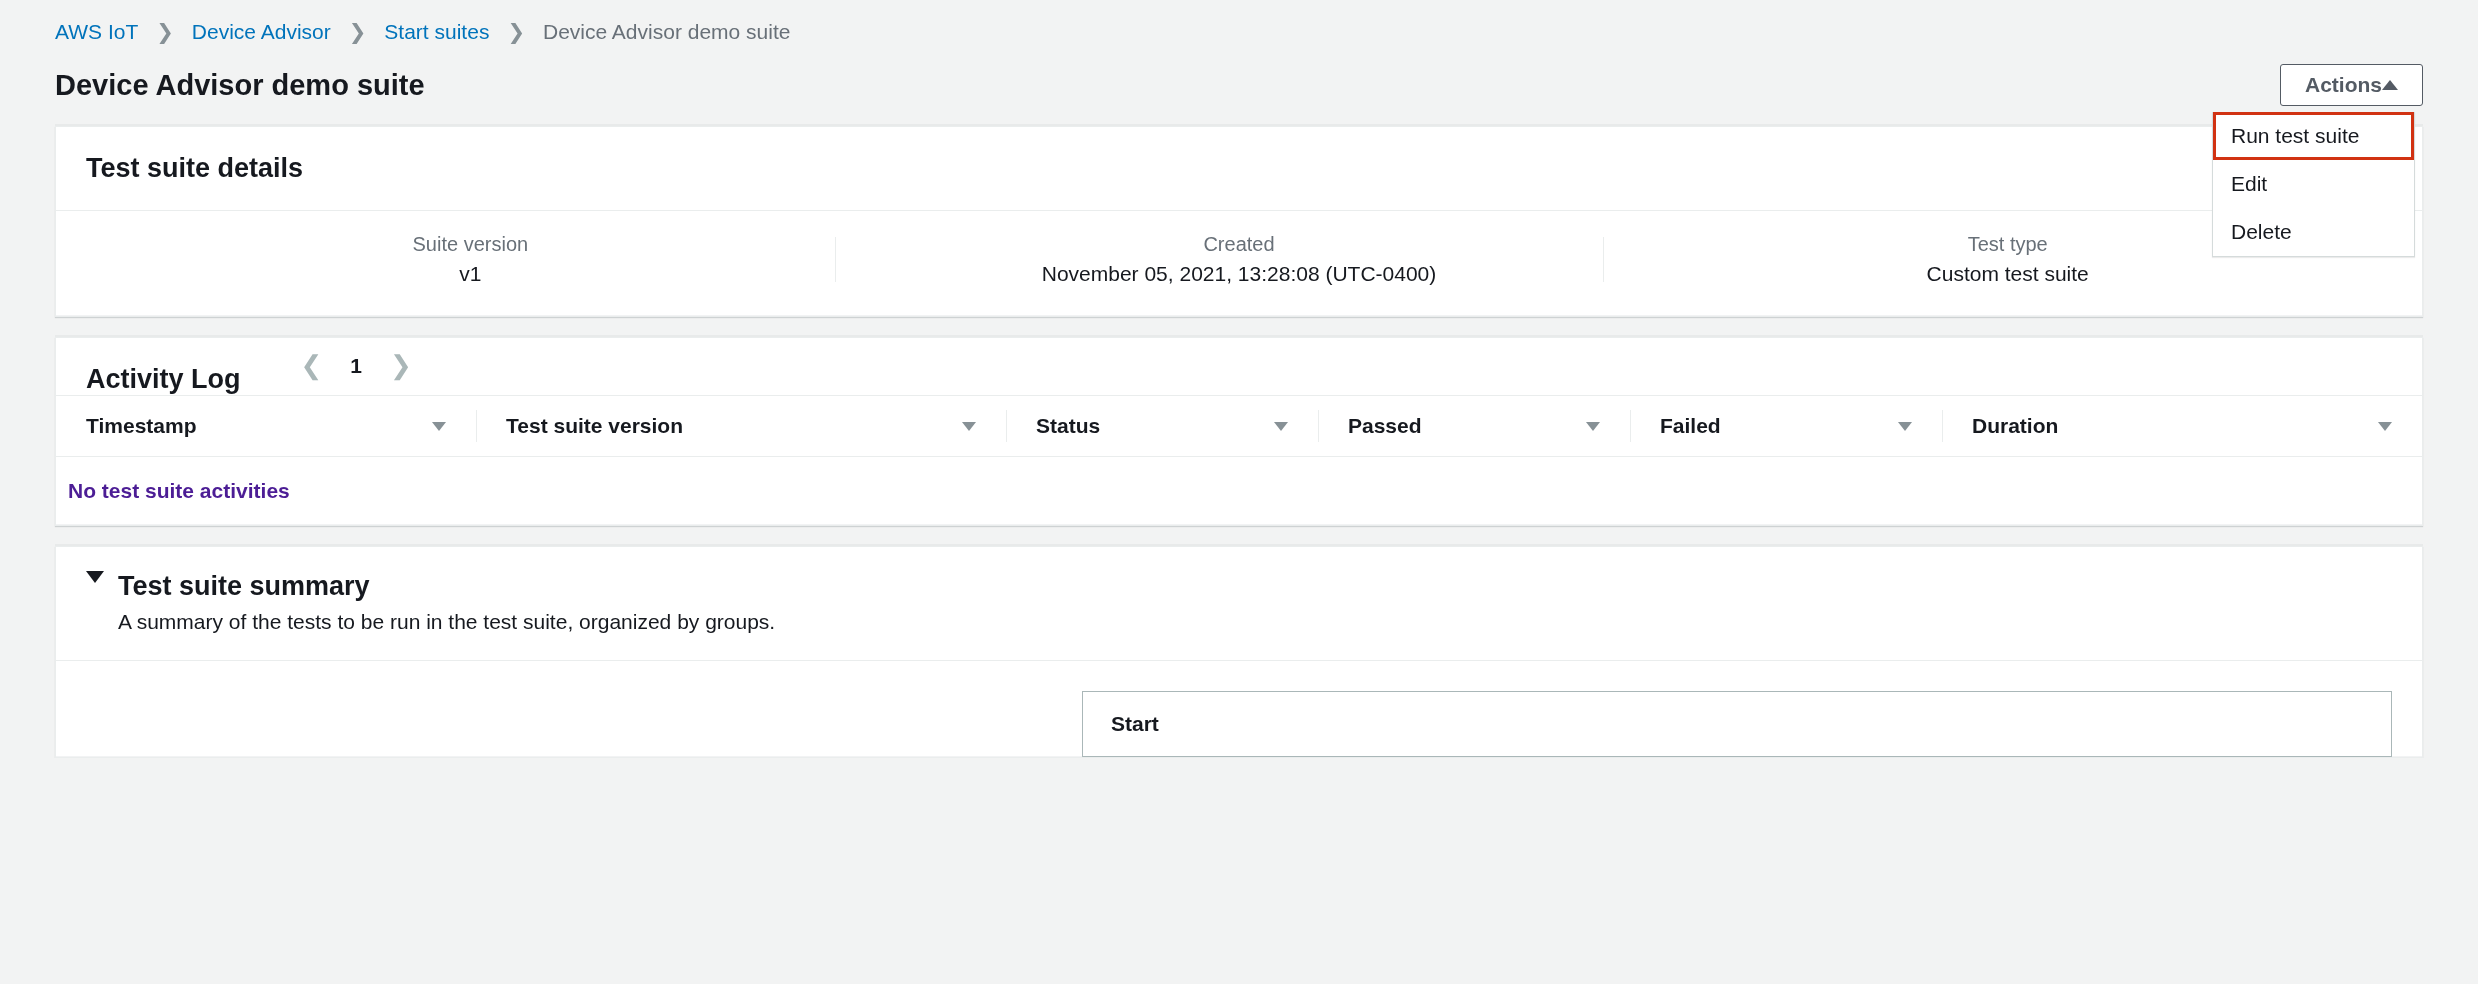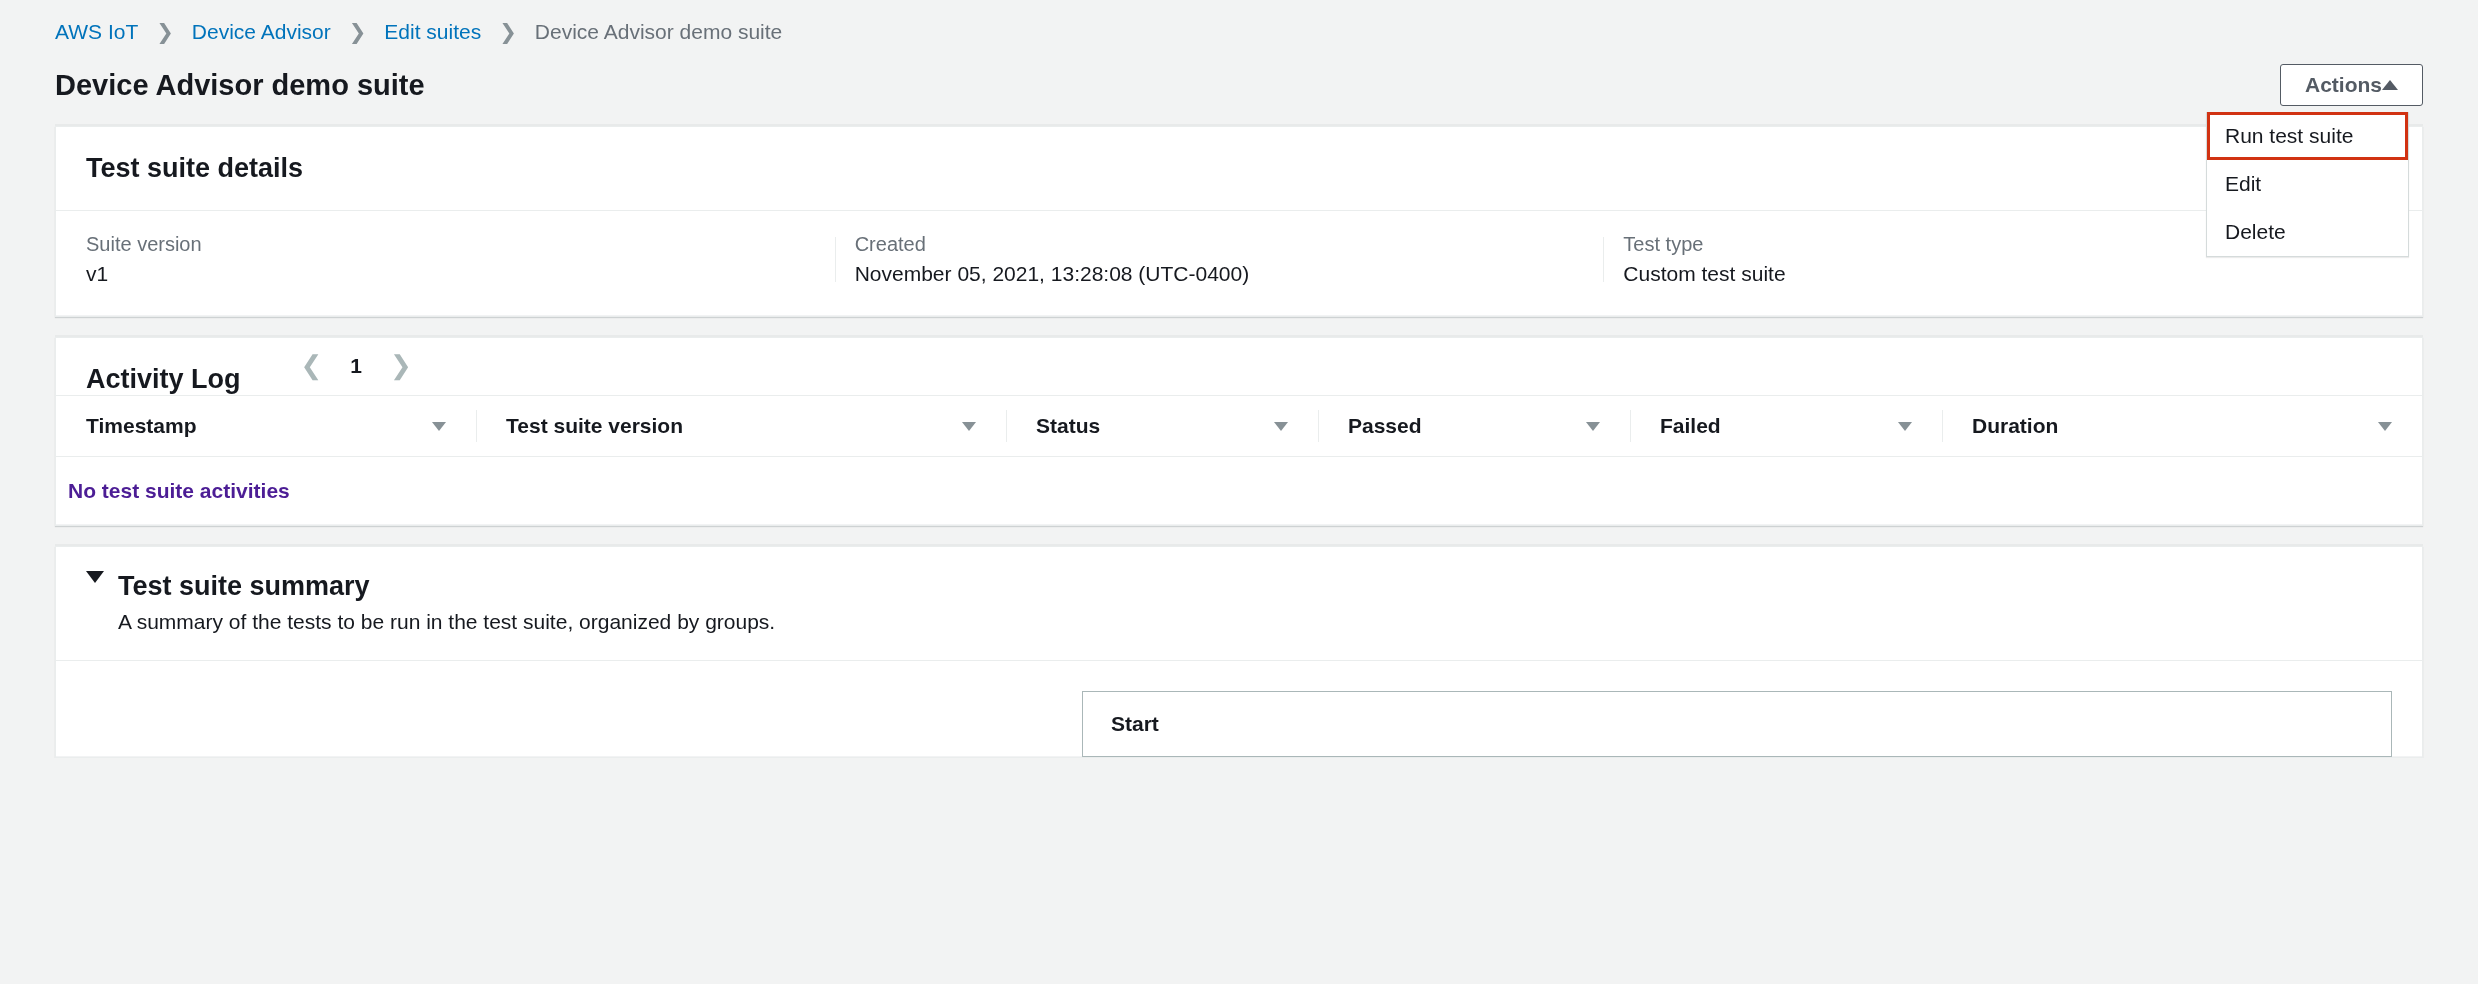--- a/index.html
+++ b/index.html
@@ -61,21 +61,21 @@
   }
   .caret-up {
     width: 0; height: 0;
     border-left: 8px solid transparent;
     border-right: 8px solid transparent;
     border-bottom: 10px solid #545b64;
   }
   .dropdown {
     position: absolute;
     top: 48px;
-    right: 14px;
+    right: 8px;
     width: 203px;
     background: #fff;
     border: 1px solid #d5dbdb;
     border-top: none;
     box-shadow: 0 1px 1px rgba(0,0,0,0.08);
     z-index: 10;
   }
   .dropdown-item {
     padding: 12px 18px;
     font-size: 21px;
@@ -97,20 +97,21 @@
     padding: 26px 30px;
     border-bottom: 1px solid #eaeded;
   }
   .panel-header h2 {
     font-size: 27px;
     font-weight: 700;
   }
   .details-body {
     display: flex;
     padding: 22px 30px 30px 30px;
+    text-align: center;
   }
   .detail-col {
     flex: 1;
     position: relative;
   }
   .detail-col.sep::before {
     content: "";
     position: absolute;
     left: -20px;
     top: 4px;
@@ -247,21 +248,21 @@
 </head>
 <body>
 
 <div class="page">
 
   <nav class="breadcrumb">
     <a>AWS IoT</a>
     <span class="sep">❯</span>
     <a>Device Advisor</a>
     <span class="sep">❯</span>
-    <a>Edit suites</a>
+    <a>Start suites</a>
     <span class="sep">❯</span>
     <span class="current">Device Advisor demo suite</span>
   </nav>
 
   <div class="header-row">
     <h1 class="page-title">Device Advisor demo suite</h1>
     <div class="actions-wrap">
       <button class="actions-button">
         <span>Actions</span>
         <span class="caret-up"></span>

